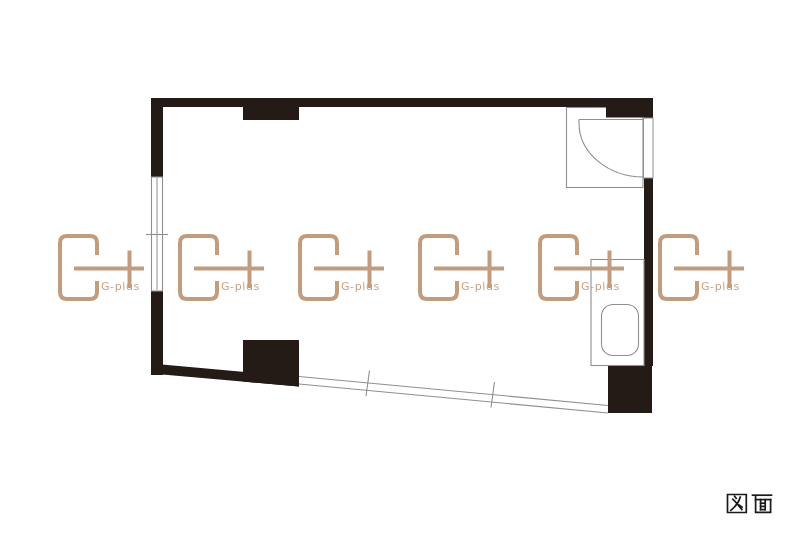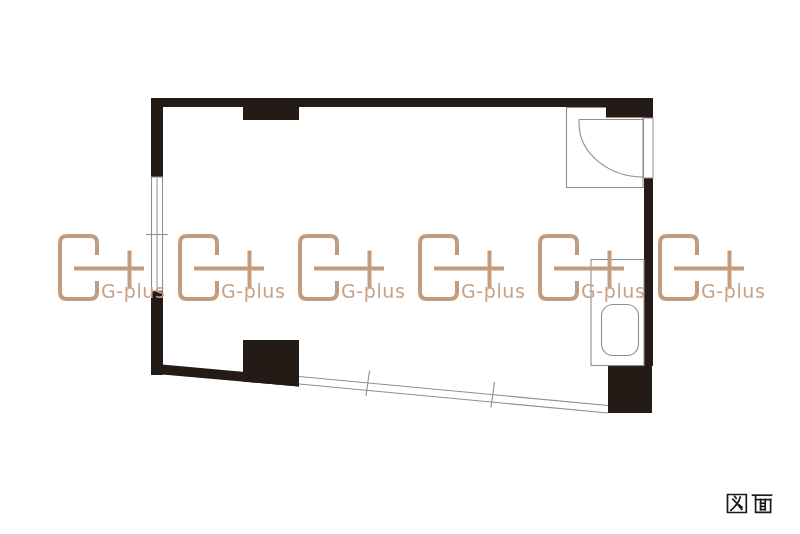--- a/index.html
+++ b/index.html
@@ -16,21 +16,21 @@
     position: absolute;
     width: 92px;
     height: 68px;
     pointer-events: none;
   }
   .wm svg { position: absolute; left: 0; top: 0; }
   .wm-label {
     position: absolute;
     left: 43px;
     top: 46px;
-    font-size: 19px;
+    font-size: 11px;
     letter-spacing: 0.6px;
     color: var(--wm-text, #c8a287);
     font-family: "DejaVu Sans", sans-serif;
     white-space: nowrap;
     text-align: center;
   }
   .caption {
     position: absolute;
     left: 726px;
     top: 491px;

